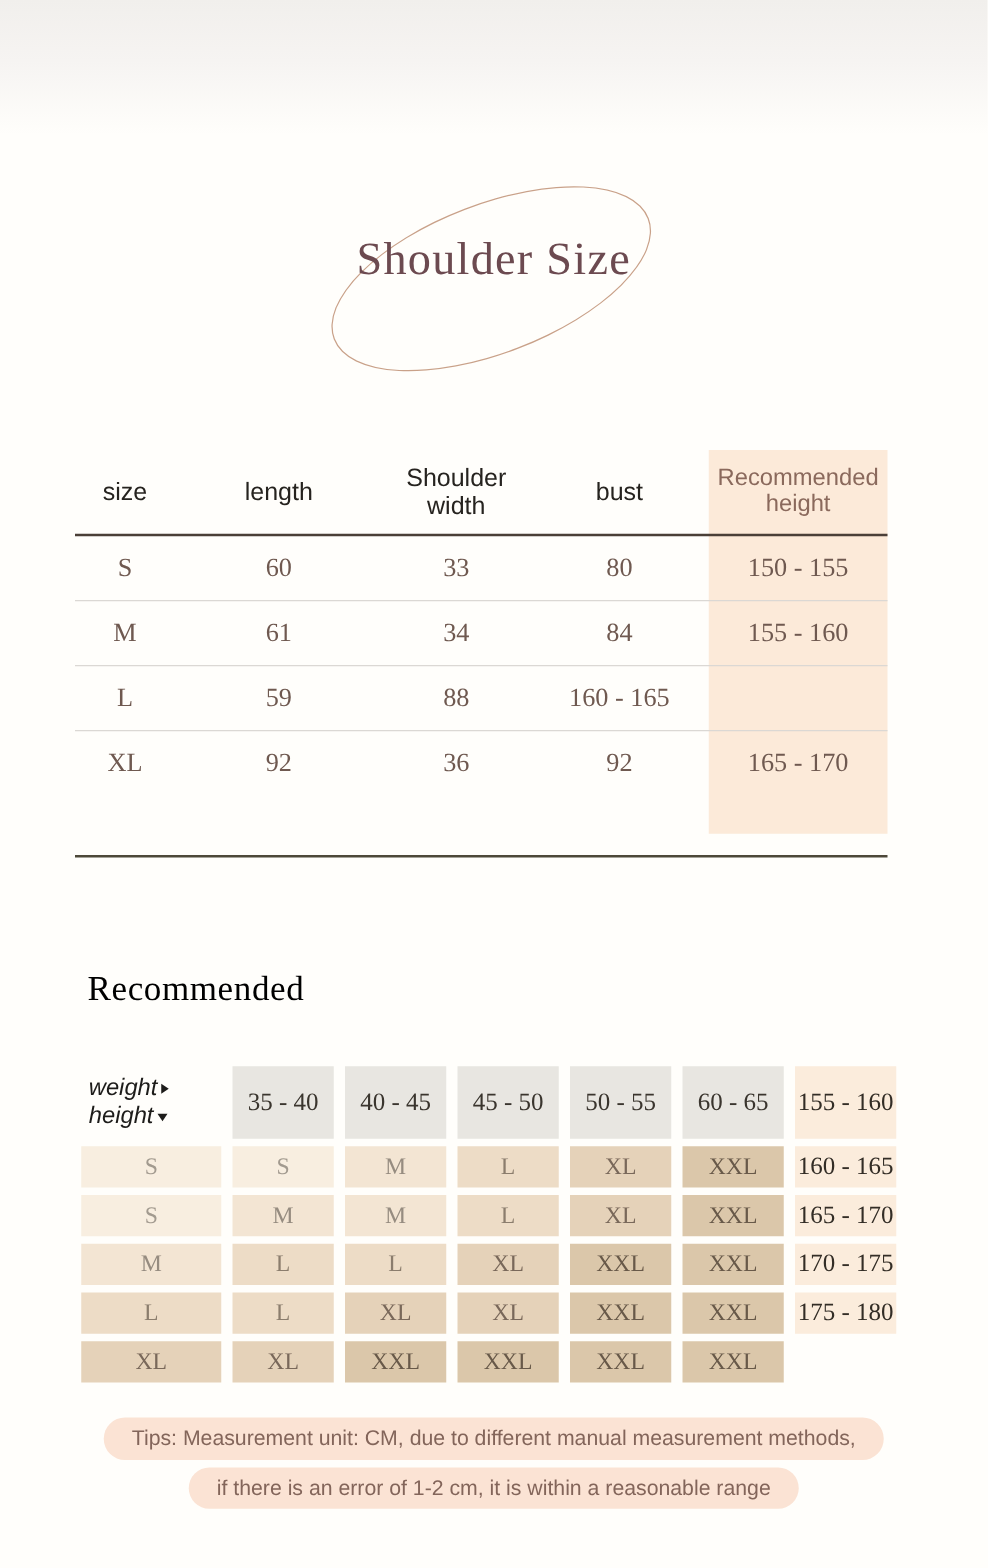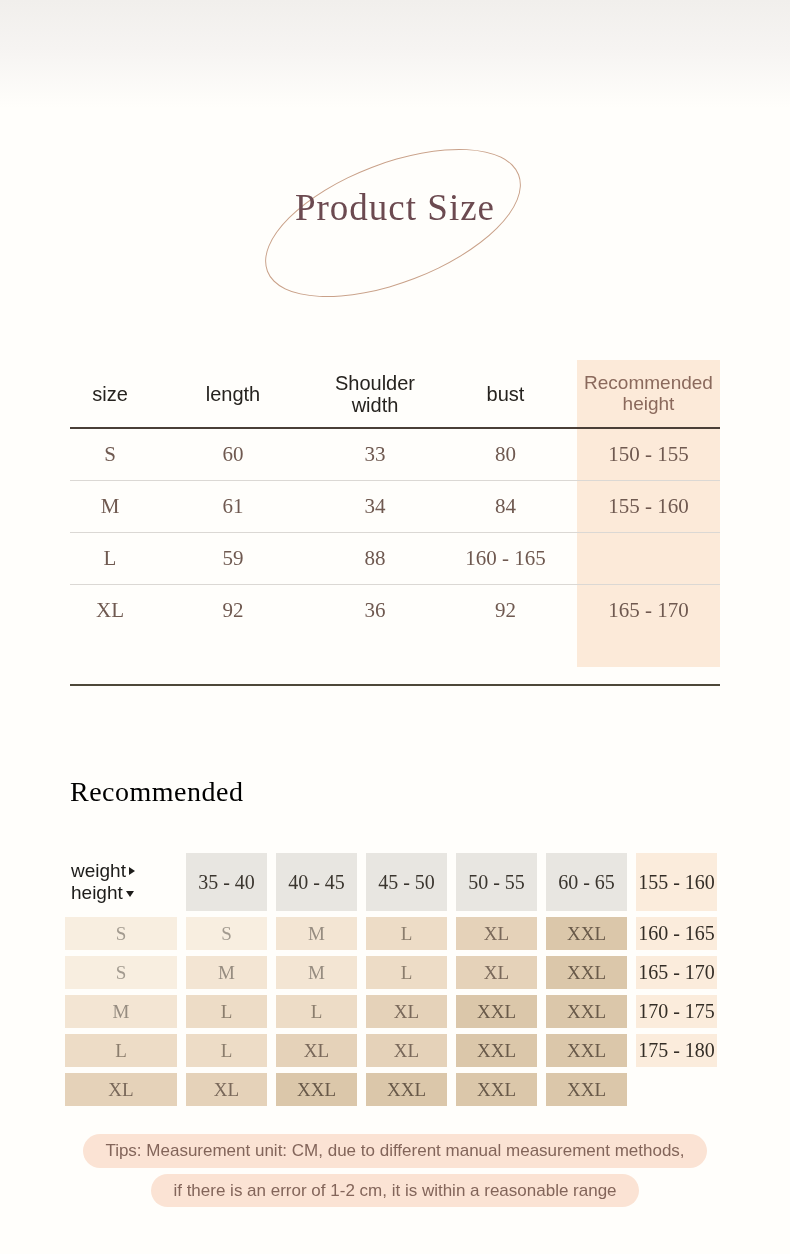--- a/index.html
+++ b/index.html
@@ -18,21 +18,21 @@
     position:absolute;left:258px;top:163px;width:268px;height:118px;
     border:1px solid #c9a189;border-radius:50%;
     transform:rotate(-21deg);
   }
   .hero-title{
     position:absolute;left:0;top:186px;width:790px;text-align:center;
     font-family:"Liberation Serif", serif;
     font-size:37px;color:#6c4a50;letter-spacing:1px;
   }
   
-  .size-table{position:absolute;left:70px;top:360px;width:650px;}
+  .size-table{position:absolute;left:60px;top:360px;width:650px;}
   .peach-overlay{
     position:absolute;left:507px;top:0;width:143px;height:307px;
     background:#fcead9;
   }
   .st-grid{display:grid;grid-template-columns:80px 166px 118px 143px 143px;align-items:center;position:relative;}
   .st-header{height:67px;border-bottom:2px solid #4a3f37;}
   .st-header .cell{
     font-size:20px;color:#26231f;text-align:center;line-height:1.1;
   }
   .st-header .cell.height-col{color:#8a695c;font-size:19px;}
@@ -64,21 +64,21 @@
     display:flex;align-items:center;justify-content:center;
     font-family:"Liberation Serif", serif;
   }
   .m-colhead{background:#e8e6e1;font-size:20px;color:#3a352e;}
   .m-axis{
     background:transparent;
     font-family:"Liberation Sans", sans-serif;
     display:flex;flex-direction:column;justify-content:center;align-items:flex-start;
     padding-left:6px;font-size:19px;color:#1d1c1a;line-height:1.18;
   }
-  .m-axis .axis-line{display:flex;align-items:center;gap:3px;}
+  .m-axis .axis-line{display:flex;align-items:center;gap:3px;font-style:italic;}
   .tri-r{width:0;height:0;border-top:4px solid transparent;border-bottom:4px solid transparent;border-left:6px solid #1d1c1a;display:inline-block;}
   .tri-d{width:0;height:0;border-left:4px solid transparent;border-right:4px solid transparent;border-top:6px solid #1d1c1a;display:inline-block;margin-top:2px;}
   .m-rowhead{background:#fbecdc;font-size:20px;color:#332d26;}
   .m-data{font-size:19px;}
   .sz-S  {background:#f8eee0;color:#a29a8f;}
   .sz-M  {background:#f3e5d3;color:#968c80;}
   .sz-L  {background:#eddcc6;color:#8b7d6d;}
   .sz-XL {background:#e5d2b9;color:#79685a;}
   .sz-XXL{background:#dbc7aa;color:#685949;}
   
@@ -89,21 +89,21 @@
     border-radius:17px;padding:7px 22px;font-size:17px;line-height:1.15;
   }
   .pill-wrap + .pill-wrap{margin-top:6px;}
 </style>
 </head>
 <body>
 
 <div class="top-band"></div>
 
 <div class="hero-ellipse"></div>
-<div class="hero-title">Product Size</div>
+<div class="hero-title">Shoulder Size</div>
 
 <div class="size-table">
   <div class="peach-overlay"></div>
 
   <div class="st-grid st-header">
     <div class="cell">size</div>
     <div class="cell">length</div>
     <div class="cell">Shoulder width</div>
     <div class="cell">bust</div>
     <div class="cell height-col">Recommended height</div>

